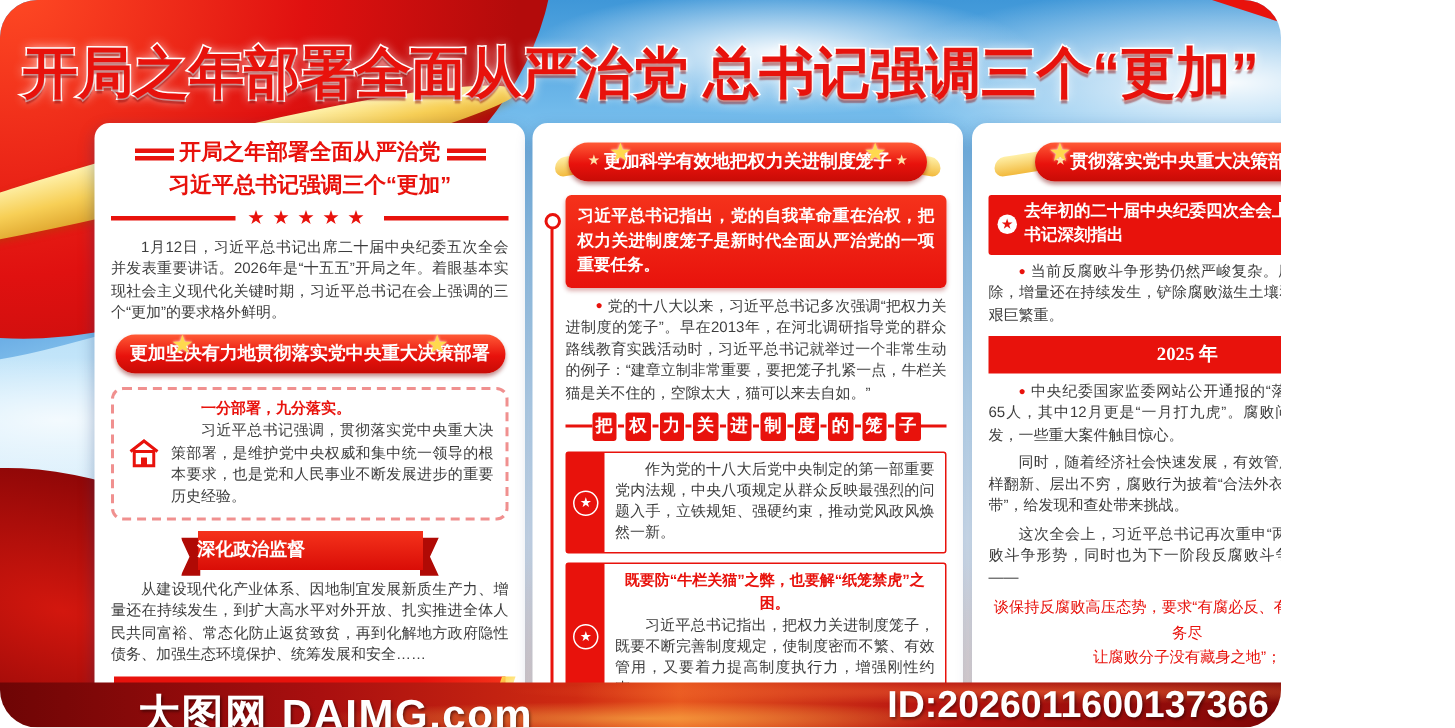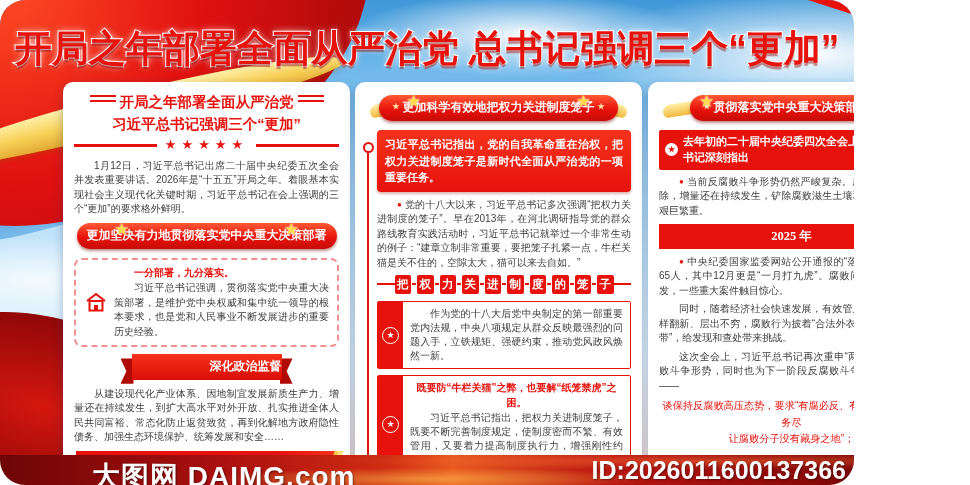--- a/index.html
+++ b/index.html
@@ -35,21 +35,21 @@
     -webkit-text-stroke:2px #ffffff;paint-order:stroke fill;
     text-shadow:0 3px 1px rgba(130,0,0,.45),0 0 7px rgba(255,255,255,.9);}
   
   .panel{position:absolute;top:82px;width:287px;height:392px;background:#fff;border-radius:10px;
     box-shadow:0 4px 10px rgba(30,60,120,.35);padding:8px 11px;box-sizing:border-box;z-index:2;
     font-size:10px;line-height:1.45;color:#3d3d3d;overflow:hidden;}
   .panel1{left:63px;} .panel2{left:355px;} .panel3{left:648px;}
   .para{margin:4px 0;text-align:justify;text-indent:2em;}
   .bullet{color:#e8120c;font-size:8px;vertical-align:1px;margin-right:3px;}
   
-  .h-row{display:flex;align-items:flex-start;justify-content:center;gap:4px;margin-top:2px;}
+  .h-row{display:flex;align-items:center;justify-content:center;gap:4px;margin-top:2px;}
   .p1-title{color:#e8120c;font-weight:bold;font-size:14.5px;text-align:center;margin:1px 0;line-height:1.35;}
   .dbl{width:26px;display:inline-block;}
   .dbl i{display:block;height:2.5px;background:#e8120c;margin:2.5px 0;}
   .stars-row{display:flex;align-items:center;margin:2px 0 4px;}
   .stars-row .line{flex:1;height:2.5px;background:#e8120c;}
   .stars-row .stars{color:#e8120c;font-size:13px;letter-spacing:5px;margin:0 8px;white-space:nowrap;}
   
   .ribbon{position:relative;height:30px;margin:3px 0 7px;display:flex;align-items:center;justify-content:center;}
   .ribbon .wing{position:absolute;top:8px;height:13px;width:58px;background:linear-gradient(180deg,#fff0a8,#f2b93c);z-index:1;}
   .ribbon .wl{left:4px;transform:skewY(-9deg);border-radius:10px 0 0 10px;}
@@ -60,21 +60,21 @@
   .mini-star{font-size:8px;color:#ffe2a8;margin:0 3px;vertical-align:2px;}
   .big-star{position:absolute;z-index:3;color:#ffd94e;font-size:17px;top:-3px;text-shadow:0 0 2px #fff;}
   .bs-l{left:40px;} .bs-r{right:40px;}
   
   .dash-box{border:2px dashed #f0908f;border-radius:8px;padding:5px 8px 5px 38px;position:relative;margin:7px 0;}
   .dash-box p{margin:1px 0;text-align:justify;text-indent:2em;}
   .dash-box .bold-red{color:#e8120c;font-weight:bold;}
   .house{position:absolute;left:9px;top:50%;margin-top:-11px;}
   
   .flag-banner{width:150px;margin:7px auto;position:relative;background:linear-gradient(180deg,#f5321b,#d90d07);
-    color:#fff;font-weight:bold;font-size:12px;text-align:right;padding:4px 0;}
+    color:#fff;font-weight:bold;font-size:12px;text-align:left;padding:4px 0;}
   .flag-banner::before,.flag-banner::after{content:"";position:absolute;top:4px;bottom:-4px;width:13px;background:#b00a05;z-index:-1;}
   .flag-banner::before{left:-11px;clip-path:polygon(100% 0,0 0,45% 50%,0 100%,100% 100%);}
   .flag-banner::after{right:-11px;clip-path:polygon(0 0,100% 0,55% 50%,100% 100%,0 100%);}
   
   .strip-red{margin:6px 2px;padding:3px 0;background:linear-gradient(90deg,#e8120c 78%,#f5321b);
     color:#fff;font-weight:bold;font-size:11.5px;text-align:center;position:relative;}
   .strip-red::after{content:"";position:absolute;right:-3px;top:0;height:100%;width:9px;
     background:linear-gradient(135deg,#ffd94e,rgba(255,217,78,0));transform:skewX(-18deg);}
   
   .p2-body{position:relative;padding-left:11px;}

